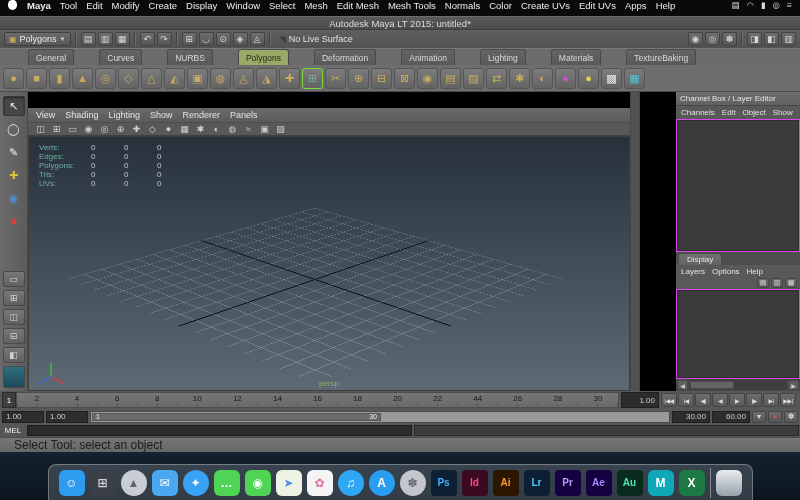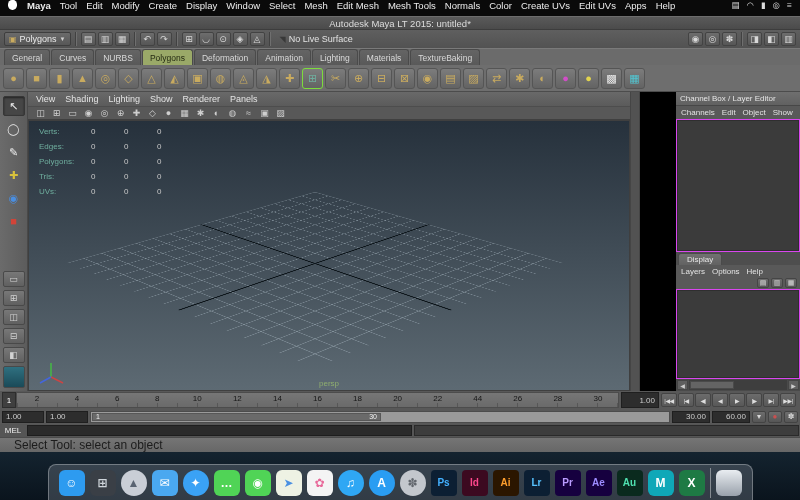--- a/index.html
+++ b/index.html
@@ -25,47 +25,47 @@
 .ddcaret{font-size:6px;color:#cfcfcf;}
 .sl-icons{display:flex;align-items:center;gap:2px;}
 .slicon{width:15px;height:14px;display:flex;align-items:center;justify-content:center;font-size:9px;color:#d8d8d8;background:linear-gradient(#6d6d6d,#565656);border:1px solid #434343;border-radius:2px;}
 .slicon.sep{width:2px;background:none;border:none;border-left:1px solid #414141;border-right:1px solid #6f6f6f;border-radius:0;height:14px;margin:0 2px;}
 .livesurface{font-size:9px;color:#e2e2e2;display:flex;gap:3px;align-items:center;margin-left:5px;white-space:nowrap;}
 .ls-tri{color:#383838;font-size:8px;}
 .sl-spacer{flex:1;}
 
 
 .shelftabs{flex:0 0 15px;background:#6b6b6b;display:flex;align-items:flex-end;padding:0 4px;gap:1px;border-top:1px solid #7a7a7a;}
-.stab{font-size:8.5px;color:#dadada;padding:0 7px;background:linear-gradient(#646464,#595959);border:1px solid #4a4a4a;border-bottom:none;border-radius:3px 3px 0 0;height:16px;display:flex;align-items:center;white-space:nowrap;}
+.stab{font-size:8.5px;color:#dadada;padding:0 7px;background:linear-gradient(#646464,#595959);border:1px solid #4a4a4a;border-bottom:none;border-radius:3px 3px 0 0;height:16px;display:flex;align-items:center;white-space:nowrap;margin-left:24px;}
 .stab.active{background:var(--active-shelf-tab,#9aa968);color:#242a12;}
 
 
 .shelf{flex:0 0 27px;background:#6e6e6e;display:flex;align-items:center;padding:0 3px;gap:2px;overflow:hidden;border-bottom:1px solid #4c4c4c;}
 .shicon{flex:0 0 21px;width:21px;height:21px;background:linear-gradient(#7c7c7c,#636363);border:1px solid #555;border-radius:3px;display:flex;align-items:center;justify-content:center;font-size:11px;color:var(--c,#c9ab5f);}
 .shicon.hl{border:1px solid #7ddc3c;}
 
 
 .main{flex:1;display:flex;min-height:0;}
 .toolbox{flex:0 0 28px;background:linear-gradient(90deg,#6b6b6b,#5c5c5c);display:flex;flex-direction:column;align-items:center;padding:4px 0 3px;gap:3px;border-right:1px solid #494949;}
 .tool{width:22px;height:20px;display:flex;align-items:center;justify-content:center;font-size:11px;color:var(--fg,#ececec);border-radius:2px;}
 .tool.active{background:#464646;border:1px solid #363636;box-shadow:inset 0 1px 2px rgba(0,0,0,.5);}
 .tb-spacer{flex:1;}
 .layoutbtn{width:22px;height:16px;background:linear-gradient(#787878,#606060);border:1px solid #494949;border-radius:2px;display:flex;align-items:center;justify-content:center;font-size:9px;color:#d2d2d2;}
 .layoutbtn.thumb{height:22px;background:linear-gradient(#2f7080,#1a4a58);}
 
 .viewcol{flex:1;display:flex;flex-direction:column;min-width:0;}
-.pmenus{flex:0 0 14px;background:linear-gradient(#696969,#5b5b5b);display:flex;align-items:center;gap:10px;padding:0 8px;font-size:9px;color:#e4e4e4;}
+.pmenus{flex:0 0 14px;background:linear-gradient(#696969,#5b5b5b);display:flex;align-items:center;gap:10px;padding:0 8px;font-size:9px;color:#e4e4e4;margin-top:16px;}
 .ptools{flex:0 0 14px;background:#585858;display:flex;align-items:center;gap:3px;padding:0 6px;border-top:1px solid #4d4d4d;border-bottom:1px solid #404040;}
 .ptool{font-size:9px;color:#cfcfcf;width:13px;text-align:center;}
 
 .viewport{flex:1;position:relative;overflow:hidden;border:1px solid #3f3f3f;background:linear-gradient(var(--viewport-top,#26313c),var(--viewport-bottom,#5d6a73));}
 .grid3d{position:absolute;left:calc(50% - 14px);top:142px;width:350px;height:350px;transform:translate(-50%,-50%) perspective(1200px) rotateX(70deg) rotateZ(45deg);background-image:linear-gradient(var(--grid-line,rgba(175,190,200,.45)) 1px,transparent 1px),linear-gradient(90deg,var(--grid-line,rgba(175,190,200,.45)) 1px,transparent 1px);background-size:22px 22px;}
 .grid3d::before{content:"";position:absolute;left:50%;top:0;width:2px;height:100%;background:#0d151a;}
 .grid3d::after{content:"";position:absolute;top:50%;left:0;width:100%;height:2px;background:#0d151a;}
-.hud{position:absolute;left:10px;top:6px;display:flex;flex-direction:column;gap:6px;}
+.hud{position:absolute;left:10px;top:6px;display:flex;flex-direction:column;gap:0;}
 .hudrow{display:grid;grid-template-columns:52px 33px 33px 33px;font-size:8px;}
 .hl{color:var(--hud-label,#6fae9e);}
 .hv{color:var(--hud-value,#c8c8c8);}
 .axis{position:absolute;left:6px;bottom:3px;}
 .persp{position:absolute;bottom:2px;left:50%;transform:translateX(-50%);font-size:8px;color:#8fae6f;}
 
 .splitter{flex:0 0 10px;background:#525252;border-left:1px solid #454545;border-right:1px solid #454545;}
 
 
 .rightpanel{flex:0 0 124px;background:#d946ef;display:flex;flex-direction:column;min-height:0;margin-left:36px;}

